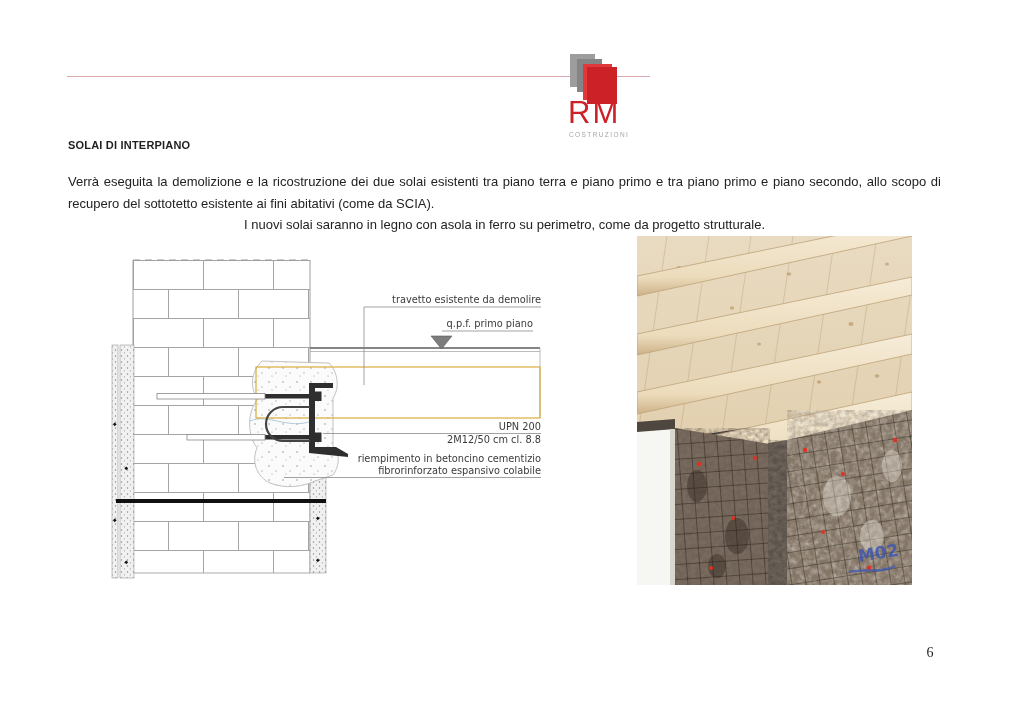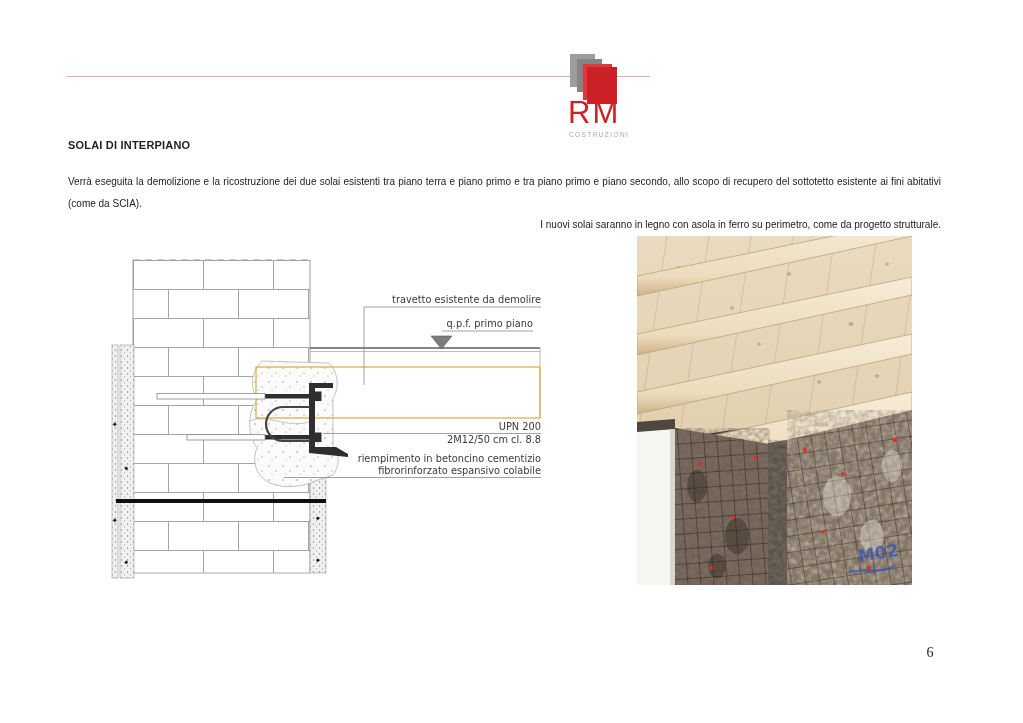--- a/index.html
+++ b/index.html
@@ -11,23 +11,23 @@
   .logo{left:568px;top:54px;width:80px;height:90px;}
   .sheet{position:absolute;}
   .s1{left:2px;top:0;width:25px;height:33px;background:#9d9d9d;}
   .s2{left:9px;top:5px;width:25px;height:33px;background:#858585;}
   .s3{left:15px;top:10px;width:29px;height:36px;background:#e0393c;}
   .s4{left:19px;top:13px;width:30px;height:37px;background:#cb2127;}
   .brand{position:absolute;left:0;top:44px;font-size:31px;letter-spacing:2px;color:#cb2127;line-height:30px;}
   .sub{position:absolute;left:1px;top:77px;font-size:6.5px;letter-spacing:1.4px;color:#a9a4a2;}
   
   .title{left:68px;top:139px;font-size:11px;font-weight:bold;letter-spacing:.2px;}
-  .para{left:68px;width:873px;font-size:10px;line-height:21.6px;text-align:justify;color:#222;}
+  .para{left:68px;width:873px;font-size:13px;line-height:21.6px;text-align:justify;color:#222;}
   .p1{top:171px;}
-  .p2{top:214px;text-align:right;}
+  .p2{top:214px;text-align:center;}
   .p3{top:597px;}
   .pagenum{left:905px;top:645px;width:50px;text-align:center;
            font-family:"Liberation Serif",serif;font-size:14px;color:#222;}
   svg text{font-family:"DejaVu Sans","Liberation Sans",sans-serif;}
 </style>
 </head>
 <body>
 
 <div class="page">
 

